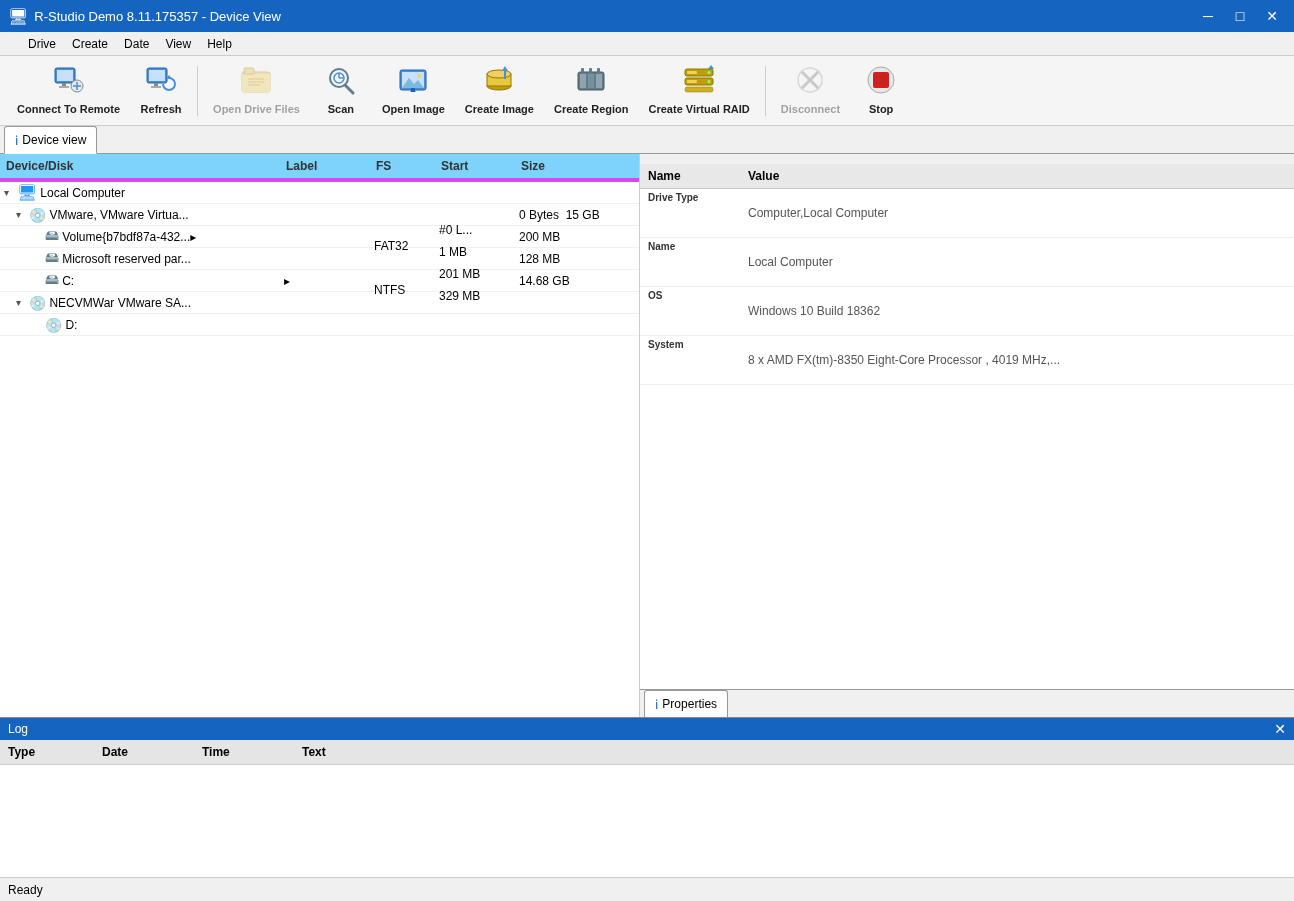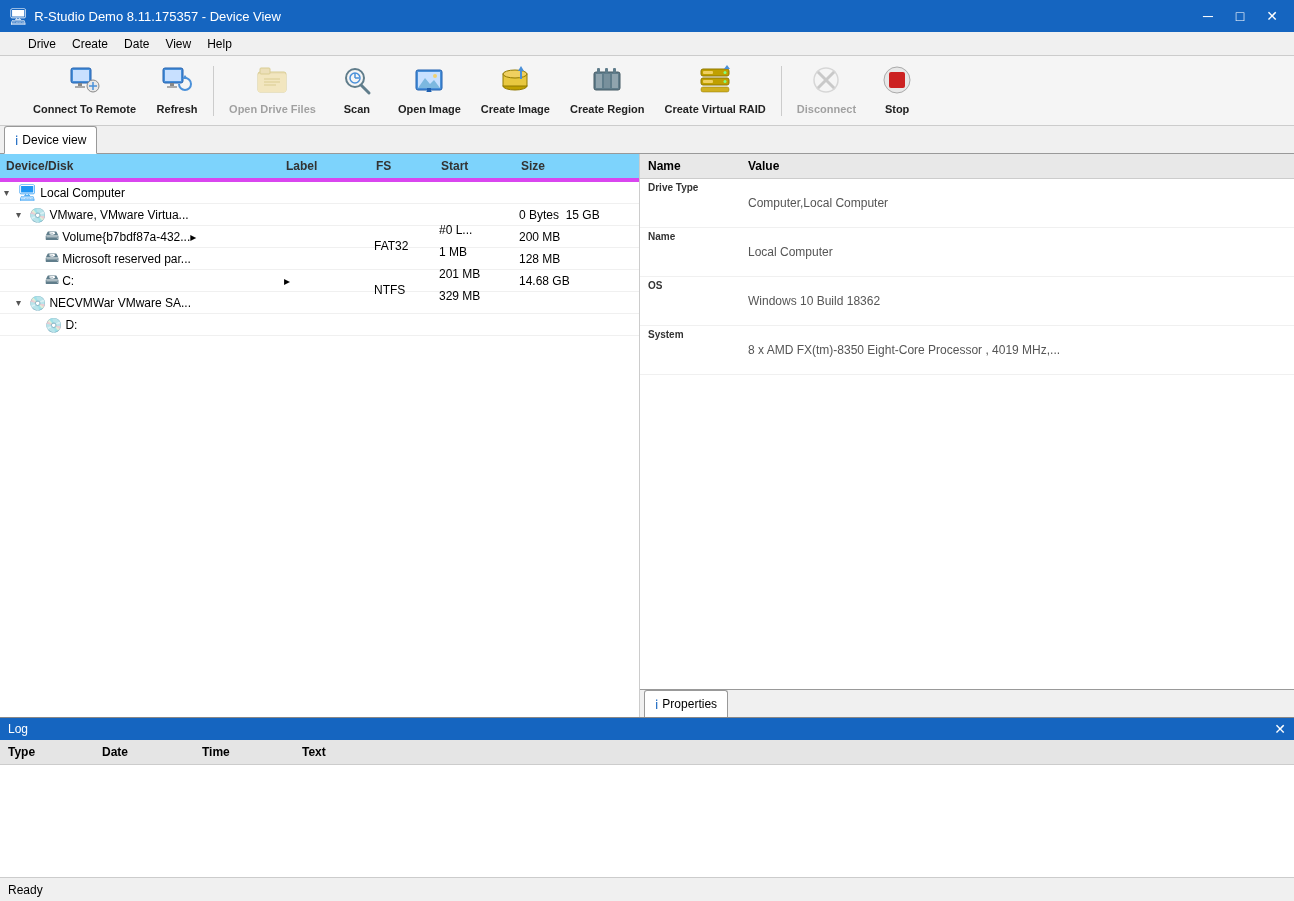--- a/index.html
+++ b/index.html
@@ -38,21 +38,21 @@
       cursor: pointer;
       border-radius: 2px;
     }
 
     
     #toolbar {
       background: #f5f5f5;
       border-bottom: 1px solid #ccc;
       display: flex;
       align-items: center;
-      padding: 4px 24px;
+      padding: 4px 8px;
       height: 70px;
       flex-shrink: 0;
       gap: 2px;
     }
     .toolbar-btn {
       display: flex;
       flex-direction: column;
       align-items: center;
       justify-content: center;
       padding: 4px 8px;
@@ -152,20 +152,21 @@
     .indent1 { padding-left: 16px; }
     .indent2 { padding-left: 32px; }
     .expand-icon { font-size: 10px; color: #555; flex-shrink: 0; width: 10px; }
 
     
     #props-panel {
       flex: 1;
       display: flex;
       flex-direction: column;
       background: white;
+      margin-top: 10px;
     }
     #props-table {
       flex: 1;
       overflow-y: auto;
     }
     .props-header {
       display: flex;
       background: #e8e8e8;
       border-bottom: 1px solid #ccc;
       padding: 3px 0;

